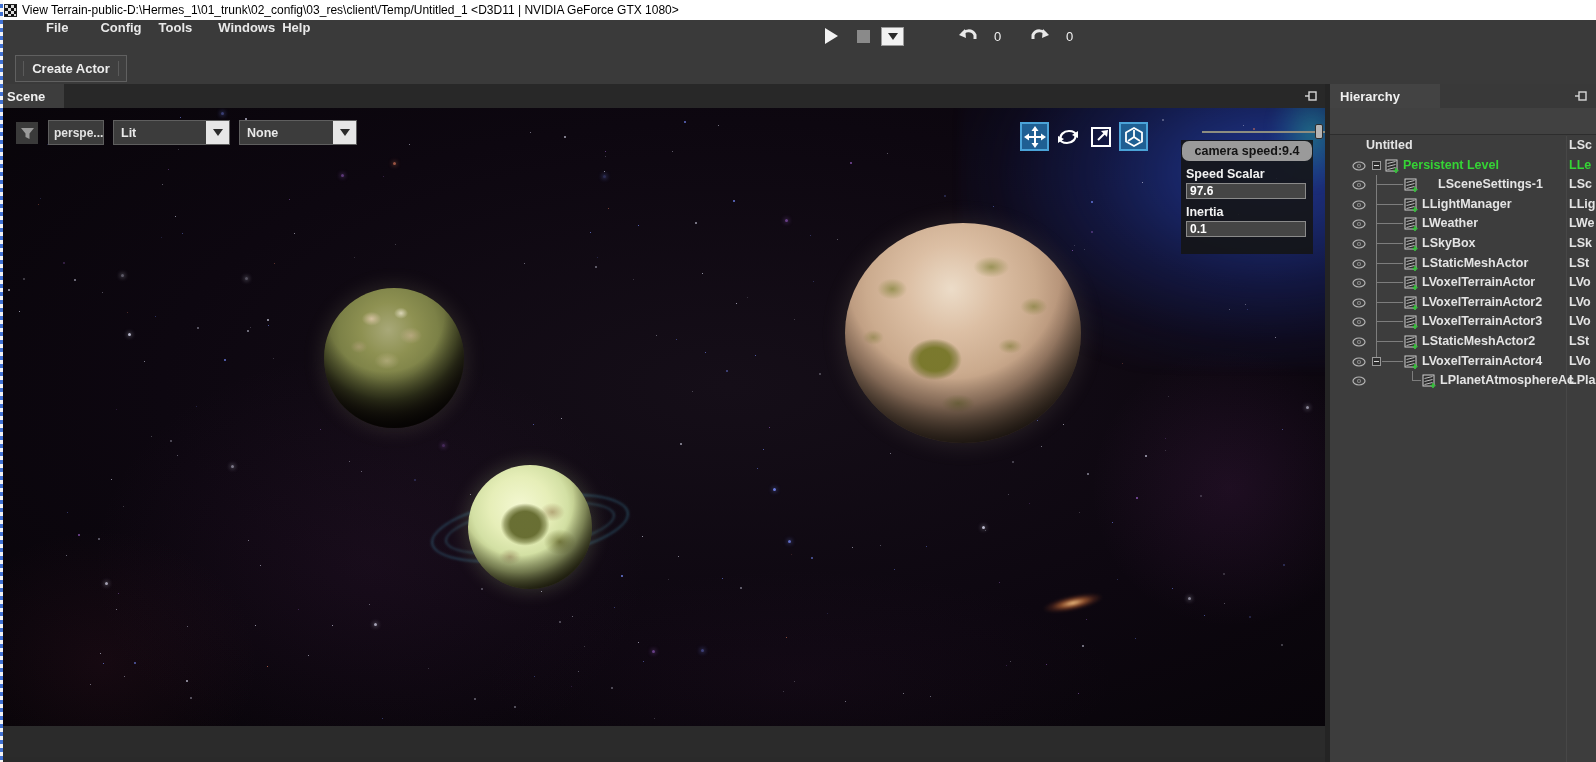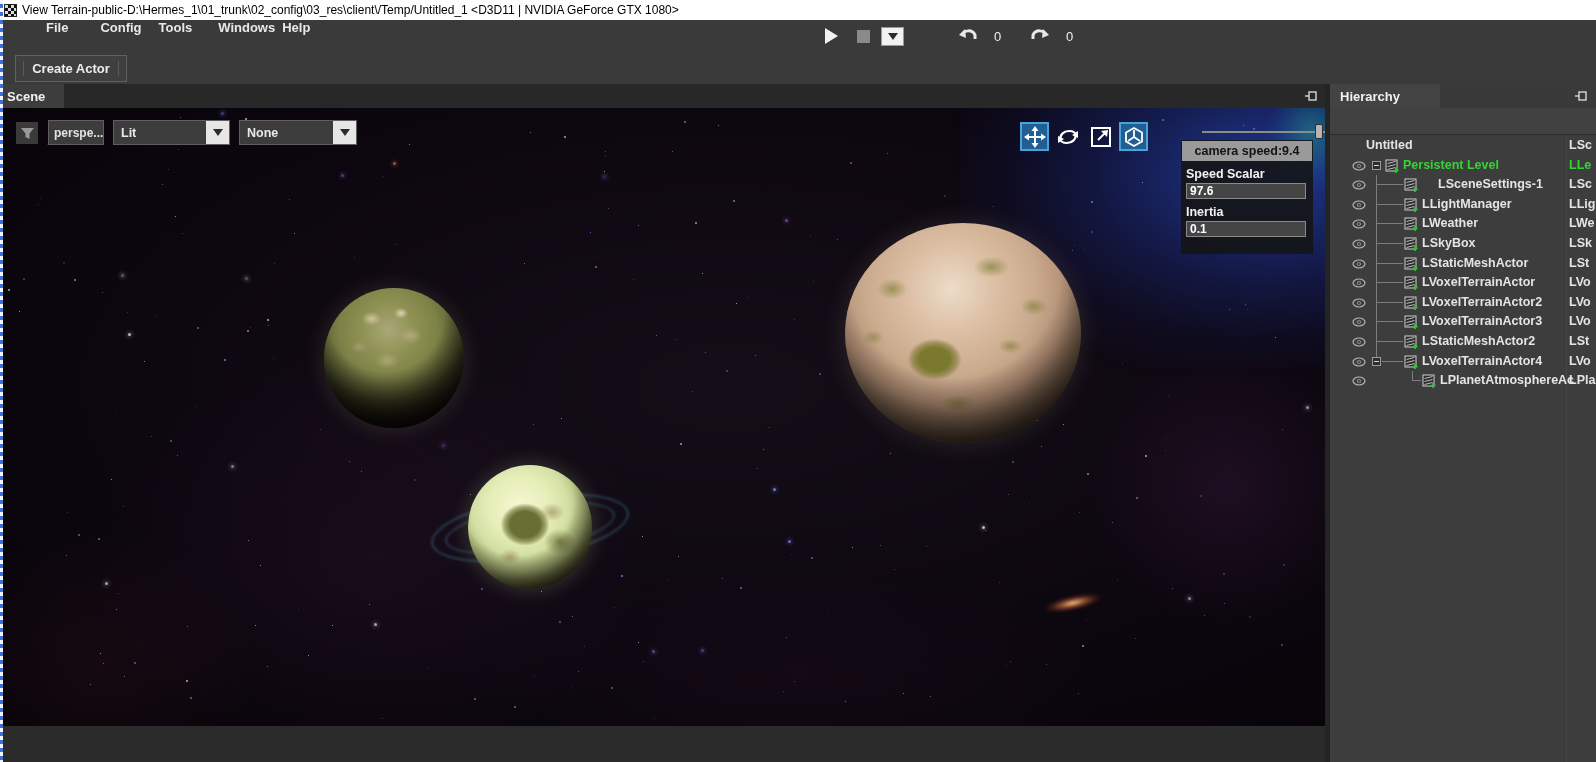--- a/index.html
+++ b/index.html
@@ -127,21 +127,21 @@
   
   .xf-toolbar { position:absolute; top:14px; left:1020px; display:flex; }
   .xf-btn { width:29px; height:29px; margin-right:4px; display:flex; align-items:center; justify-content:center; background:transparent; }
   .xf-btn.sel { background:#1f5f93; outline:2px solid #4aa3d8; outline-offset:-2px; }
 
   
   .cam-slider { position:absolute; left:1202px; top:23px; width:124px; height:2px; background:#8d8d80; }
   .cam-handle { position:absolute; left:1315px; top:16px; width:8px; height:15px; background:#b5b5b5; border:1px solid #2e2e2e; border-radius:2px; }
   .cam-panel { position:absolute; left:1181px; top:32px; width:132px; height:114px; background:rgba(20,20,20,.88); }
   .cam-speed-bar { margin:1px 1px 0 1px; height:20px; background:#9a9a9a; color:#141414; font-size:12.5px; font-weight:700;
-    display:flex; align-items:center; justify-content:center; }
+    display:flex; align-items:center; justify-content:center;border-radius:7px; }
   .cam-label { color:#f2f2f2; font-size:12.5px; font-weight:700; margin:6px 0 2px 5px; }
   .cam-input { margin-left:5px; width:120px; height:16px; background:#454545; border:1px solid #8a8a8a;
     color:#fff; font-size:12px; font-weight:700; display:flex; align-items:center; padding-left:3px; }
 
   
   .project-bar { position:absolute; left:0; top:726px; width:1325px; height:31px; background:#434343; }
   .project-tab { position:absolute; left:0; top:0; width:68px; height:31px; background:#4d4d4d; color:#f0f0f0;
     font-size:13px; font-weight:700; display:flex; align-items:center; padding-left:6px; }
   .bottom-strip { position:absolute; left:0; top:757px; width:1596px; height:5px; background:#2a2a2a; }
 

